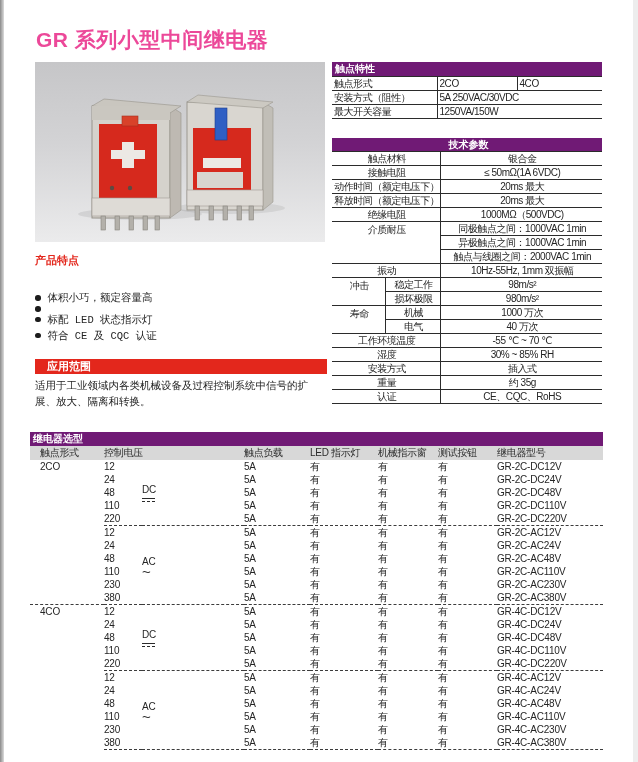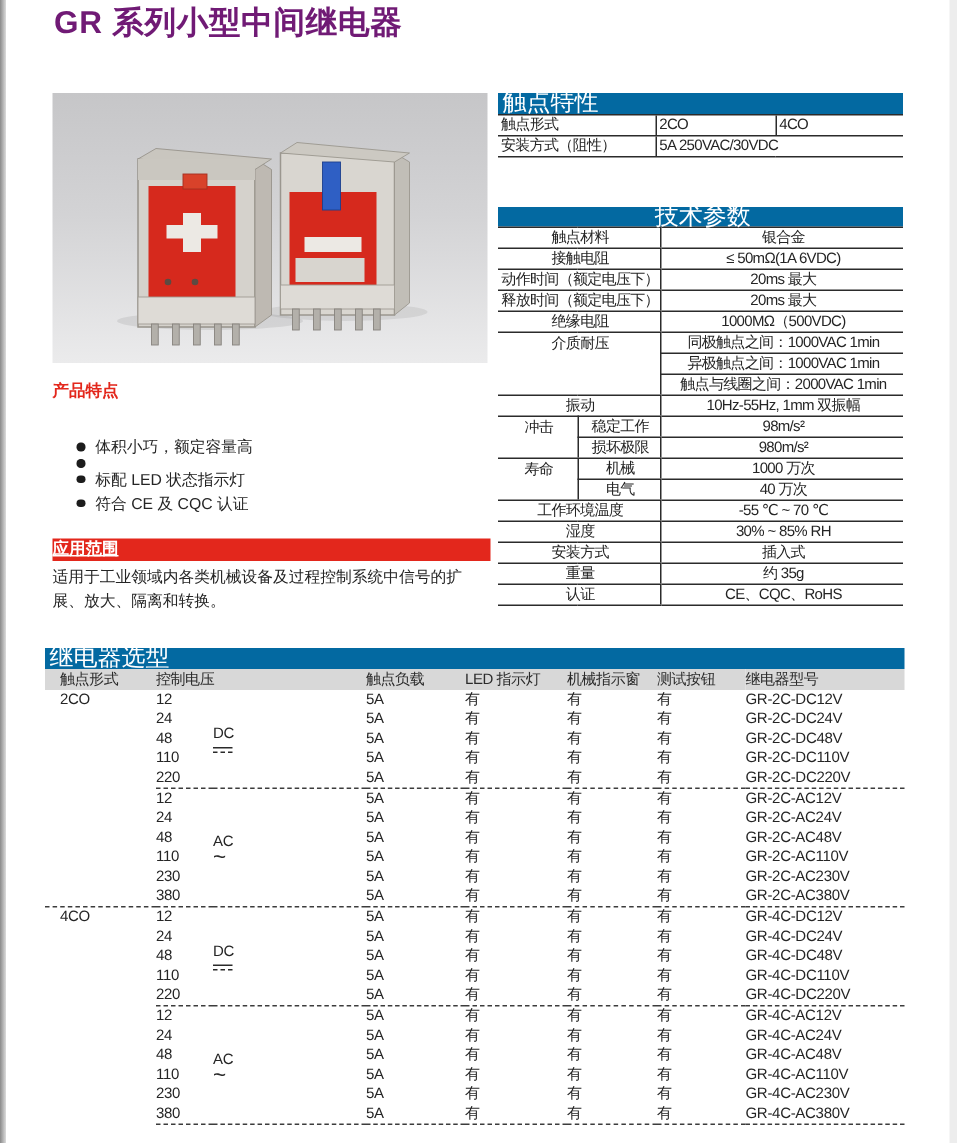--- a/index.html
+++ b/index.html
@@ -2,37 +2,37 @@
 <html><head>
 <meta charset="utf-8">
 <style>
   html,body{margin:0;padding:0;}
   body{width:638px;height:762px;position:relative;background:#ffffff;overflow:hidden;
        font-family:"Liberation Sans","DejaVu Sans",sans-serif;color:#2d2d2d;}
   .edge-left{position:absolute;left:0;top:0;width:4px;height:762px;
        background:linear-gradient(to right,#8a8a8a,#dcdcdc);}
   .edge-right{position:absolute;right:0;top:0;width:5px;height:762px;background:#ededed;}
 
-  .page-title{position:absolute;left:36px;top:1px;font-size:21px;font-weight:bold;
-       color:#701a75;letter-spacing:.5px;}
+  .page-title{position:absolute;left:36px;top:26px;font-size:21px;font-weight:bold;
+       color:#ec4899;letter-spacing:.5px;}
 
   .photo-box{position:absolute;left:35px;top:62px;width:290px;height:180px;
        background:linear-gradient(180deg,#c6c6c8 0%,#d3d3d5 45%,#ebebec 100%);}
 
   .features{position:absolute;left:35px;top:253px;width:292px;}
   .features-heading{color:#e3271c;font-weight:bold;font-size:11px;margin-bottom:22px;}
-  .features ul{list-style:none;margin:16px;padding:0;}
+  .features ul{list-style:none;margin:0;padding:0;font-family:Liberation Mono, monospace;}
   .features li{font-size:10.5px;line-height:16px;color:#252525;display:flex;align-items:center;}
   .bullet{width:5.5px;height:5.5px;border-radius:50%;background:#1c1c1c;margin-right:7px;flex:0 0 auto;}
 
   .application{position:absolute;left:35px;top:359px;width:292px;}
-  .app-bar{background:#e3271c;color:#fff;font-weight:bold;font-size:11px;height:15px;line-height:15px;padding-left:0;text-decoration:underline;}
+  .app-bar{background:#e3271c;color:#fff;font-weight:bold;font-size:11px;height:15px;line-height:15px;padding-left:12px;}
   .app-text{font-size:10.5px;line-height:15.5px;color:#252525;margin-top:4px;width:282px;}
 
-  .redbar{background:#0369a1;color:#fff;font-weight:normal;font-size:16px;height:14px;line-height:14px;padding-left:3px;}
+  .redbar{background:#701a75;color:#fff;font-weight:bold;font-size:10px;height:14px;line-height:14px;padding-left:3px;}
   .panel-contact{position:absolute;left:332px;top:62px;width:270px;}
   .panel-tech{position:absolute;left:332px;top:138px;width:270px;text-align:center;}
   .panel-tech .redbar{height:13px;line-height:13px;}
 
   table{border-collapse:collapse;table-layout:fixed;}
   .spec{width:270px;}
   .spec td{font-size:10px;letter-spacing:-0.45px;height:13px;padding:0 0 0 2px;
      border-top:1px solid #2b2b2b;border-bottom:1px solid #2b2b2b;
      white-space:nowrap;vertical-align:middle;color:#252525;line-height:13px;}
   .spec td.vline{border-left:1px solid #2b2b2b;}
@@ -144,20 +144,24 @@
     <tbody>
         <tr>
       <td>触点形式</td>
       <td class="vline">2CO</td>
       <td class="vline">4CO</td>
     </tr>
     <tr>
       <td>安装方式（阻性）</td>
       <td class="vline" colspan="2">5A 250VAC/30VDC</td>
     </tr>
+    <tr>
+      <td>最大开关容量</td>
+      <td class="vline" colspan="2">1250VA/150W</td>
+    </tr>
   </tbody>
     </table>
 </div>
 
 <div class="panel-tech">
   <div class="redbar">技术参数</div>
   <table class="spec">
     <colgroup>
         <col style="width:53px">
         <col style="width:55px">

